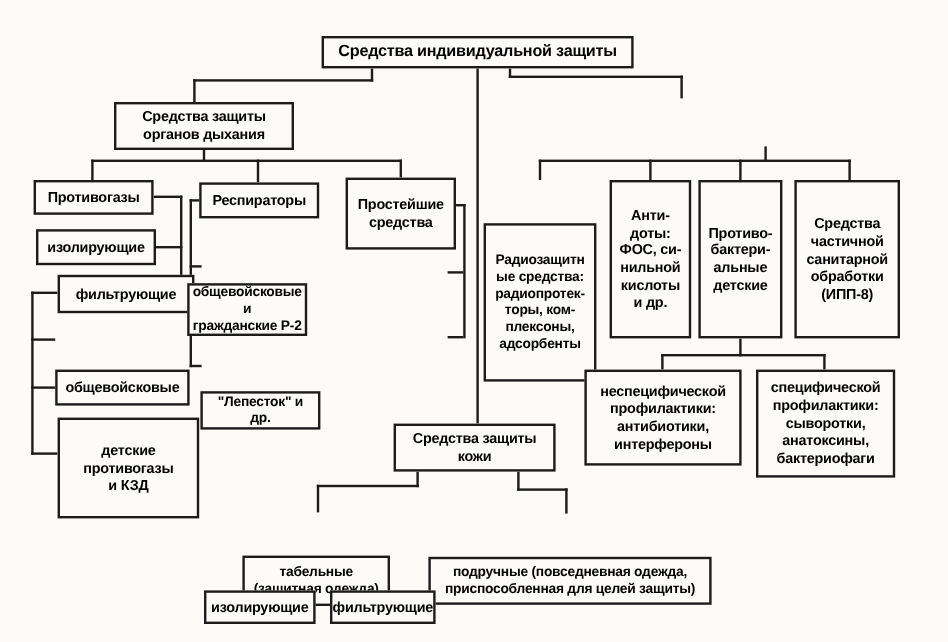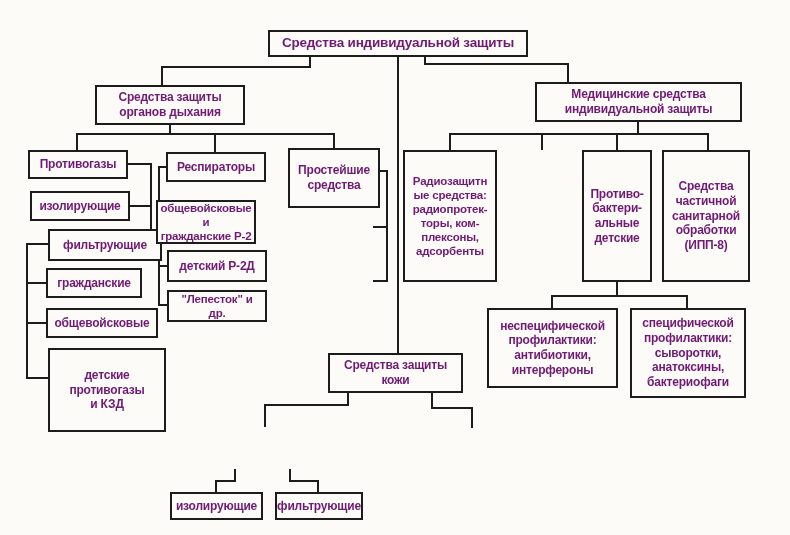--- a/index.html
+++ b/index.html
@@ -1,23 +1,23 @@
 <!DOCTYPE html>
 <html lang="ru"><head>
 <meta charset="utf-8">
 <style>
   html,body{margin:0;padding:0;background:#e9e8e3;}
   #page{position:relative;width:790px;height:535px;background:#fcfbf7;overflow:hidden;
         font-family:"Liberation Sans",sans-serif;}
   .box{position:absolute;border:2px solid #1c1c1c;background:#fcfbf7;
        display:flex;align-items:center;justify-content:center;text-align:center;
        white-space:pre-line;font-weight:bold;font-size:12px;line-height:1.22;
-       letter-spacing:-0.2px;color:#701a75;padding:1px 3px;box-sizing:border-box;}
+       letter-spacing:-0.2px;color:#000000;padding:1px 3px;box-sizing:border-box;}
   .lg{font-size:13.5px;}
-  .sm{font-size:11.5px;}
+  .sm{font-size:11.5px;margin-top:36px;}
   .ln{position:absolute;background:#1c1c1c;display:block;}
   .v{width:2px;}
   .h{height:2px;}
 </style>
 </head>
 <body>
 
 <div id="page">
 
   <i class="ln v" style="left:397px;top:57px;height:296px"></i>
@@ -78,47 +78,49 @@
   <i class="ln h" style="left:215px;top:480px;width:21px"></i>
   <i class="ln v" style="left:215px;top:480px;height:12px"></i>
   <i class="ln v" style="left:289px;top:469px;height:13px"></i>
   <i class="ln h" style="left:289px;top:480px;width:30px"></i>
   <i class="ln v" style="left:317px;top:480px;height:12px"></i>
 
   <div class="box lg" style="left:268px;top:30px;width:260px;height:27px">Средства индивидуальной защиты</div>
 
   <div class="box" style="left:95px;top:85px;width:150px;height:40px">Средства защиты
 органов дыхания</div>
-  <div class="box" style="left:535px;top:82px;width:207px;height:40px">Медицинские средства
-индивидуальной защиты</div>
 
   <div class="box" style="left:28px;top:150px;width:100px;height:29px">Противогазы</div>
   <div class="box" style="left:30px;top:191px;width:100px;height:30px">изолирующие</div>
   <div class="box" style="left:48px;top:229px;width:114px;height:32px">фильтрующие</div>
-  <div class="box" style="left:46px;top:268px;width:96px;height:30px">гражданские</div>
   <div class="box" style="left:46px;top:308px;width:112px;height:30px">общевойсковые</div>
   <div class="box" style="left:48px;top:348px;width:118px;height:84px">детские
 противогазы
 и КЗД</div>
 
   <div class="box" style="left:166px;top:152px;width:100px;height:30px">Респираторы</div>
   <div class="box sm" style="left:156px;top:200px;width:100px;height:44px">общевойсковые и
 гражданские Р-2</div>
-  <div class="box" style="left:167px;top:250px;width:100px;height:32px">детский Р-2Д</div>
   <div class="box sm" style="left:167px;top:290px;width:100px;height:32px">"Лепесток" и др.</div>
 
   <div class="box" style="left:288px;top:148px;width:92px;height:60px">Простейшие
 средства</div>
 
   <div class="box sm" style="left:403px;top:150px;width:94px;height:132px">Радиозащитн
 ые средства:
 радиопротек-
 торы, ком-
 плексоны,
 адсорбенты</div>
+  <div class="box" style="left:508px;top:150px;width:68px;height:132px">Анти-
+доты:
+ФОС, си-
+нильной
+кислоты
+и др.</div>
   <div class="box" style="left:582px;top:150px;width:70px;height:132px">Противо-
 бактери-
 альные
 детские</div>
   <div class="box" style="left:662px;top:150px;width:88px;height:132px">Средства
 частичной
 санитарной
 обработки
 (ИПП-8)</div>
 
@@ -127,16 +129,20 @@
 антибиотики,
 интерфероны</div>
   <div class="box" style="left:630px;top:308px;width:116px;height:90px">специфической
 профилактики:
 сыворотки,
 анатоксины,
 бактериофаги</div>
 
   <div class="box" style="left:328px;top:353px;width:135px;height:40px">Средства защиты
 кожи</div>
+  <div class="box sm" style="left:202px;top:427px;width:123px;height:42px">табельные
+(защитная одежда)</div>
+  <div class="box sm" style="left:357px;top:428px;width:236px;height:40px">подручные (повседневная одежда,
+приспособленная для целей защиты)</div>
   <div class="box" style="left:170px;top:492px;width:93px;height:28px">изолирующие</div>
   <div class="box" style="left:275px;top:492px;width:88px;height:28px">фильтрующие</div>
 
 </div>
 
 </body></html>

